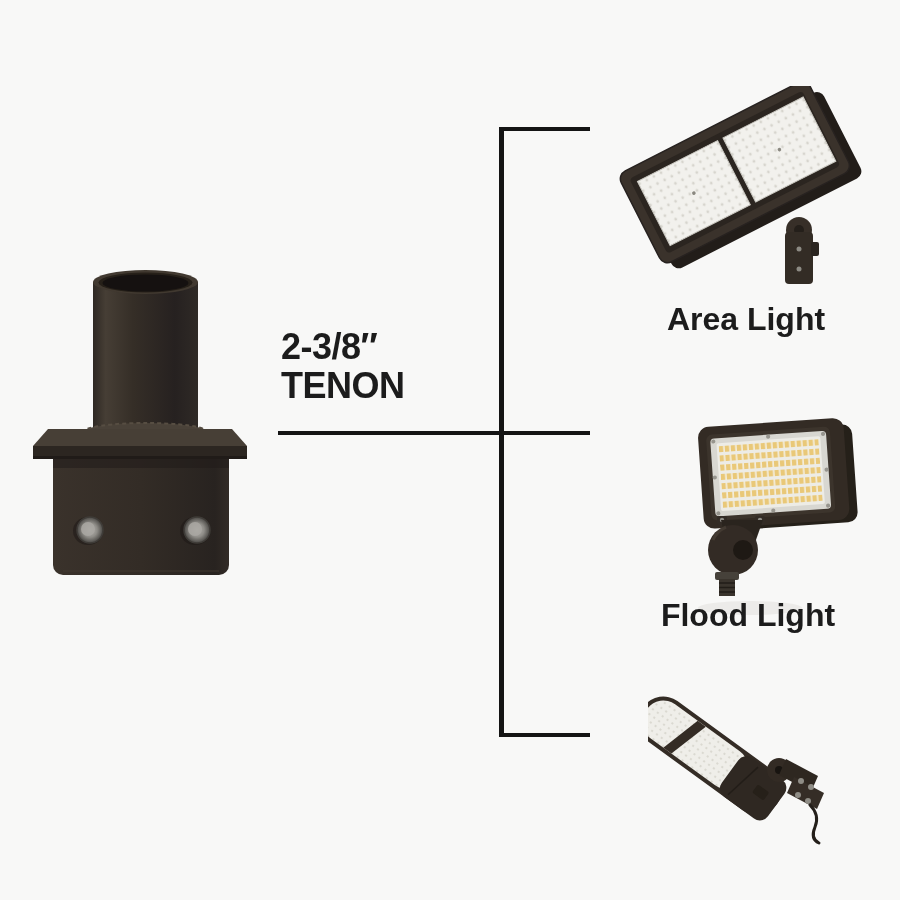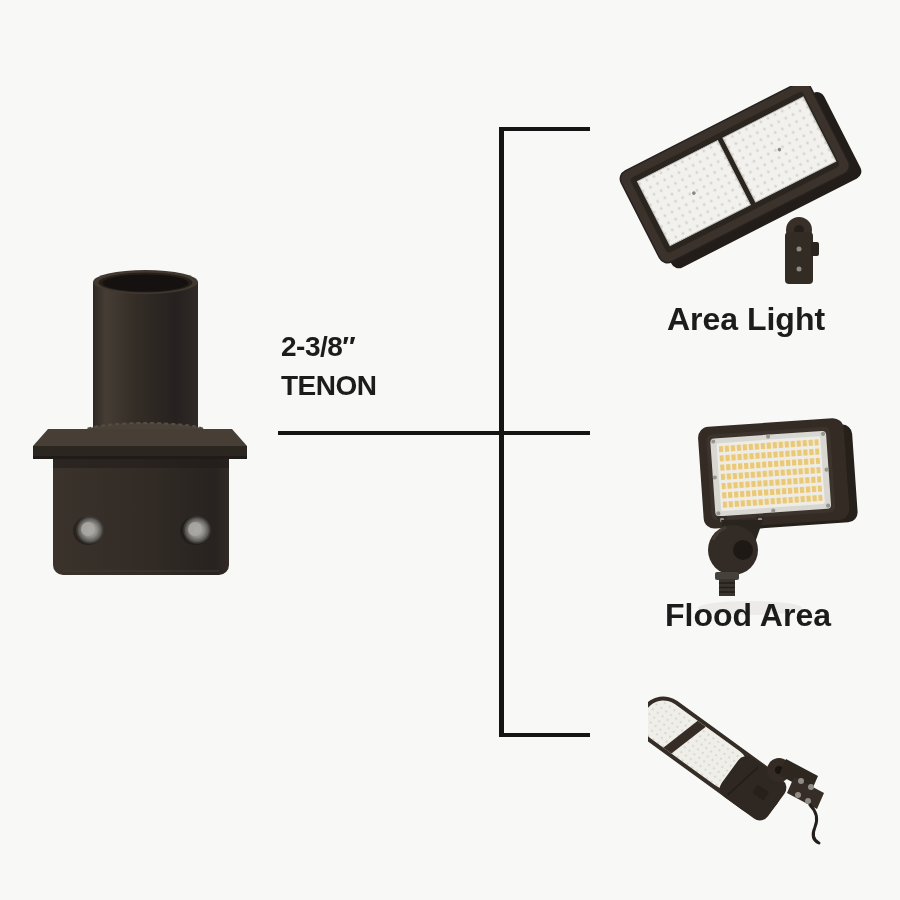--- a/index.html
+++ b/index.html
@@ -6,21 +6,21 @@
   .canvas{
     position:relative;width:900px;height:900px;background:#f8f8f7;overflow:hidden;
     font-family:"Liberation Sans","DejaVu Sans",sans-serif;
   }
   .line{position:absolute;background:#141414;}
   #line-vertical{left:499px;top:127px;width:5px;height:610px;}
   #line-top-branch{left:499px;top:127px;width:91px;height:4px;}
   #line-middle-branch{left:278px;top:431px;width:312px;height:4px;}
   #line-bottom-branch{left:499px;top:733px;width:91px;height:4px;}
   .label{position:absolute;font-weight:700;color:#1c1c1c;}
-  .tenon-label{left:281px;top:327px;font-size:28px;line-height:39px;letter-spacing:-0.5px;}
+  .tenon-label{left:281px;top:327px;font-size:36px;line-height:39px;letter-spacing:-0.5px;}
   .tenon-label span{display:block;}
   .product-label{width:300px;text-align:center;font-size:32px;line-height:36px;}
   #area-light-label{left:596px;top:301px;}
   #flood-light-label{left:598px;top:597px;}
   #shoebox-label{left:592px;top:815px;}
   svg{position:absolute;display:block;}
   #tenon-illustration{left:15px;top:265px;}
   #area-light-illustration{left:612px;top:86px;}
   #flood-light-illustration{left:655px;top:408px;}
   #shoebox-illustration{left:648px;top:673px;}
@@ -163,21 +163,21 @@
       <circle cx="105" cy="112" r="2.2" fill="#908e88"></circle>
       <polygon points="66,112 108,112 96,146 74,144" fill="#2a241e"></polygon>
       <circle cx="78" cy="142" r="25" fill="#332b25"></circle>
       <path d="M58 132 a25 25 0 0 1 13 -13" stroke="#4a4138" stroke-width="3" fill="none" opacity="0.7"></path>
       <circle cx="88" cy="142" r="10" fill="#1e1914"></circle>
       <rect x="60" y="164" width="24" height="8" rx="2" fill="#46413a"></rect>
       <rect x="64" y="171" width="16" height="17" fill="#3a342d"></rect>
       <path d="M64 175 h16 M64 179.5 h16 M64 184 h16" stroke="#221d18" stroke-width="1.4"></path>
     </g>
   </svg>
-  <div class="label product-label" id="flood-light-label">Flood Area</div>
+  <div class="label product-label" id="flood-light-label">Flood Light</div>
 
   <svg id="shoebox-illustration" width="218" height="175" viewBox="0 0 218 175" aria-hidden="true">
     <defs>
       <pattern id="dotsS" width="6" height="6" patternUnits="userSpaceOnUse">
         <rect width="6" height="6" fill="#efeee9"></rect>
         <circle cx="3" cy="3" r="1.1" fill="#d6d4cc"></circle>
       </pattern>
     </defs>
     <g transform="translate(10,14) rotate(36)">
       <rect x="0" y="0" width="165" height="50" rx="24" fill="#342c25"></rect>

